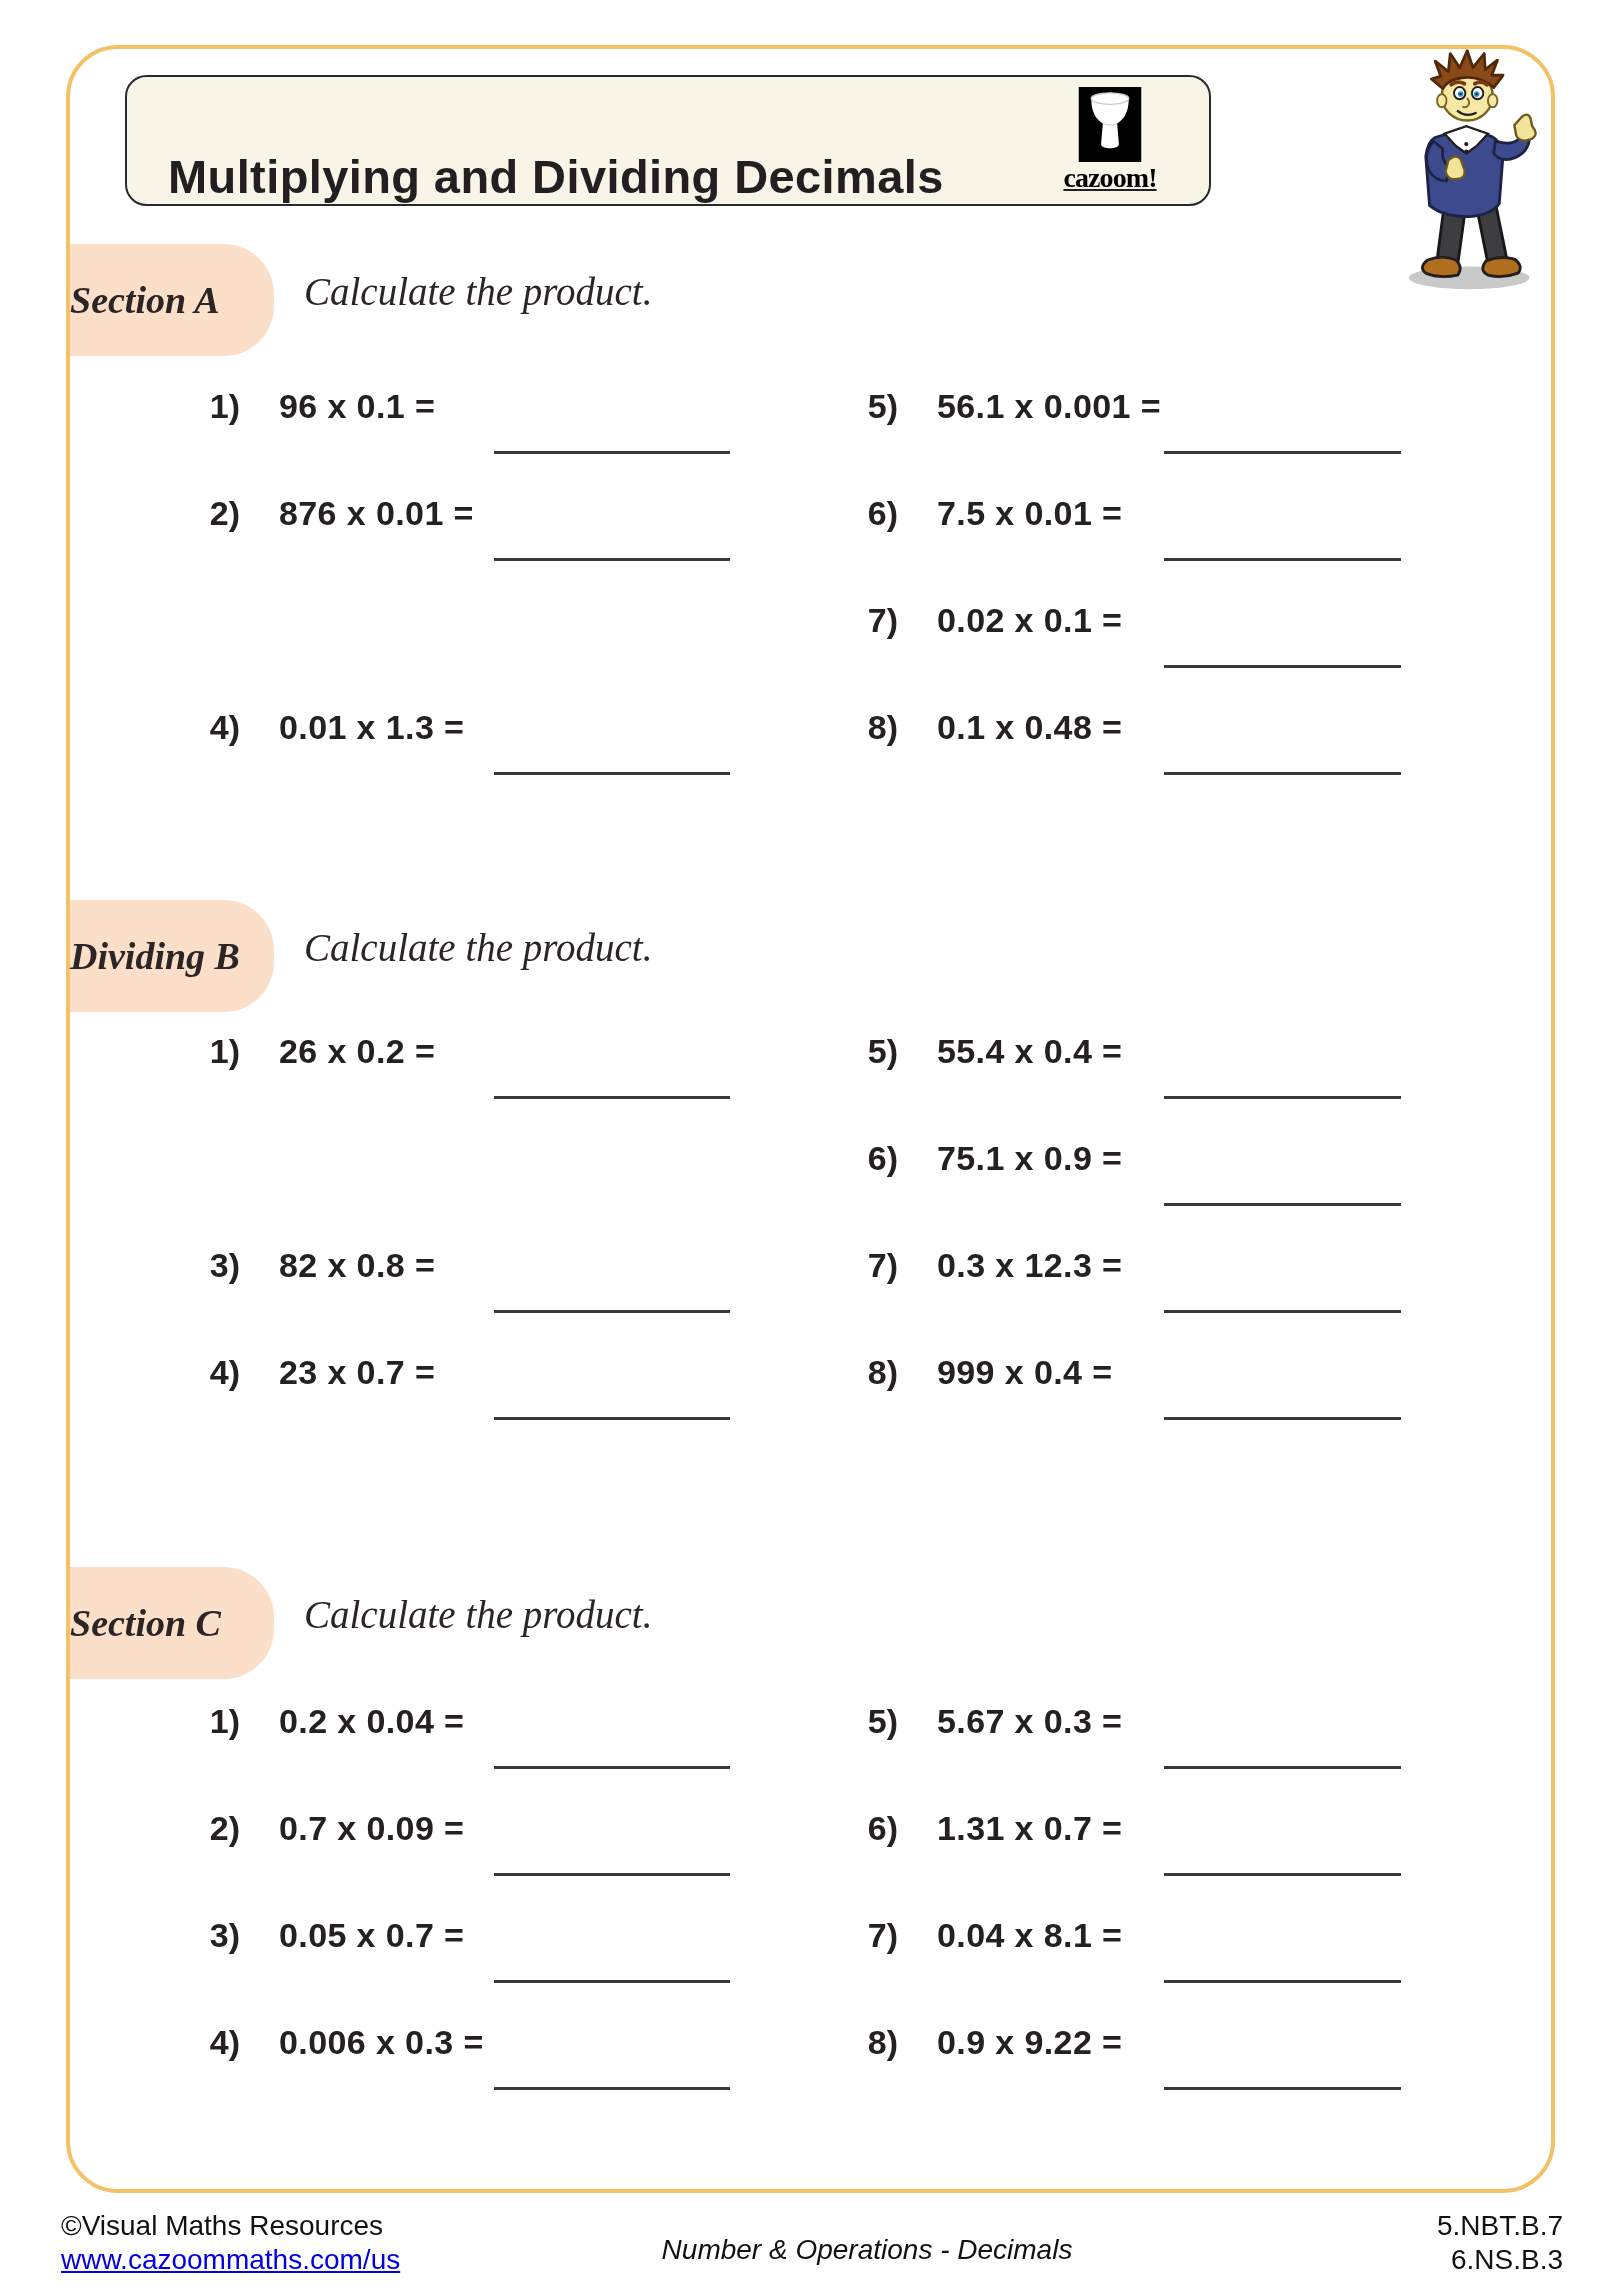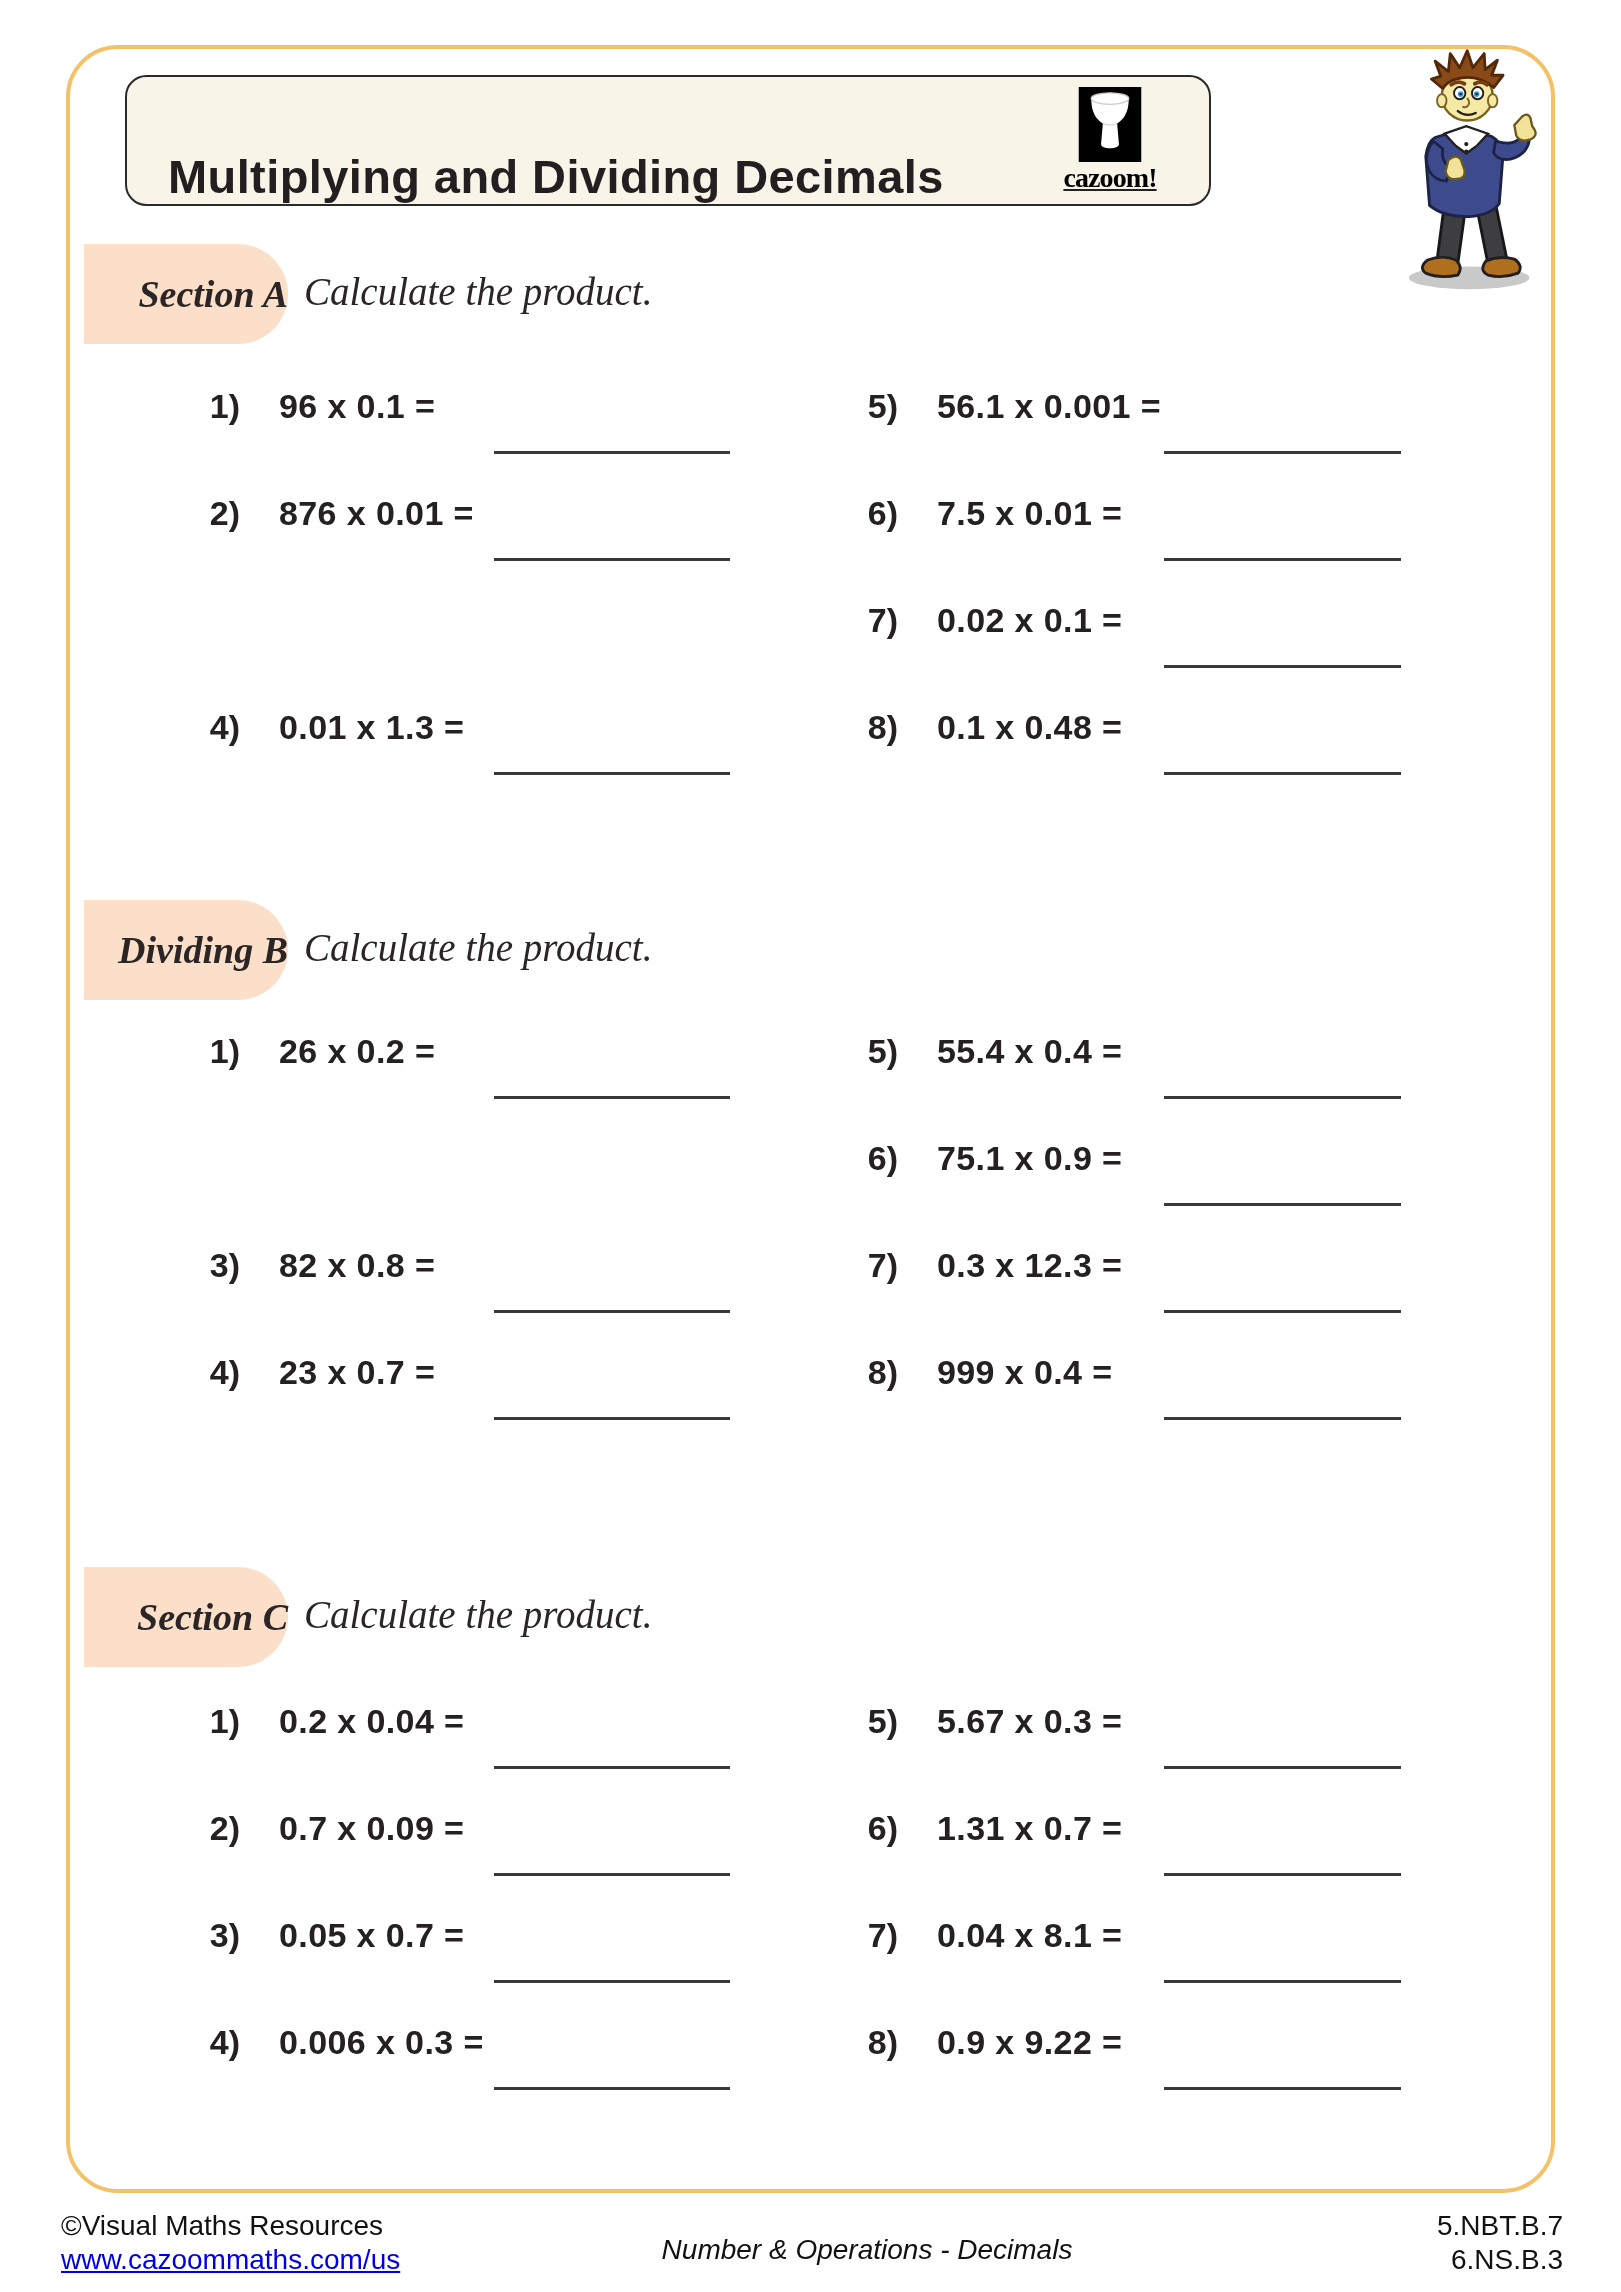--- a/index.html
+++ b/index.html
@@ -27,22 +27,22 @@
   }
   .logo-square{width:64px;height:75px;}
   .logo-text{
     font-family:"Liberation Serif",serif;font-weight:700;font-size:28px;color:#000;
     letter-spacing:-0.9px;margin-top:0.9px;
   }
   .mascot{position:absolute;left:1386px;top:47px;width:170px;height:245px;}
   
   .section{position:absolute;left:0;width:100%;height:107px;}
   .pill{
-    position:absolute;left:84px;width:204px;height:100px;background:#FBDFC9;
-    border-radius:0 50px 50px 0;display:flex;align-items:center;justify-content:flex-end;
+    position:absolute;left:70px;width:204px;height:112px;background:#FBDFC9;
+    border-radius:0 50px 50px 0;display:flex;align-items:center;justify-content:flex-start;
   }
   .pill-label{
     font-family:"Liberation Serif",serif;font-style:italic;font-weight:700;
     font-size:38px;color:#2b2526;
   }
   .instruction{
     position:absolute;left:304px;top:25px;font-family:"Liberation Serif",serif;
     font-style:italic;font-size:39px;color:#2b2526;
   }
   

